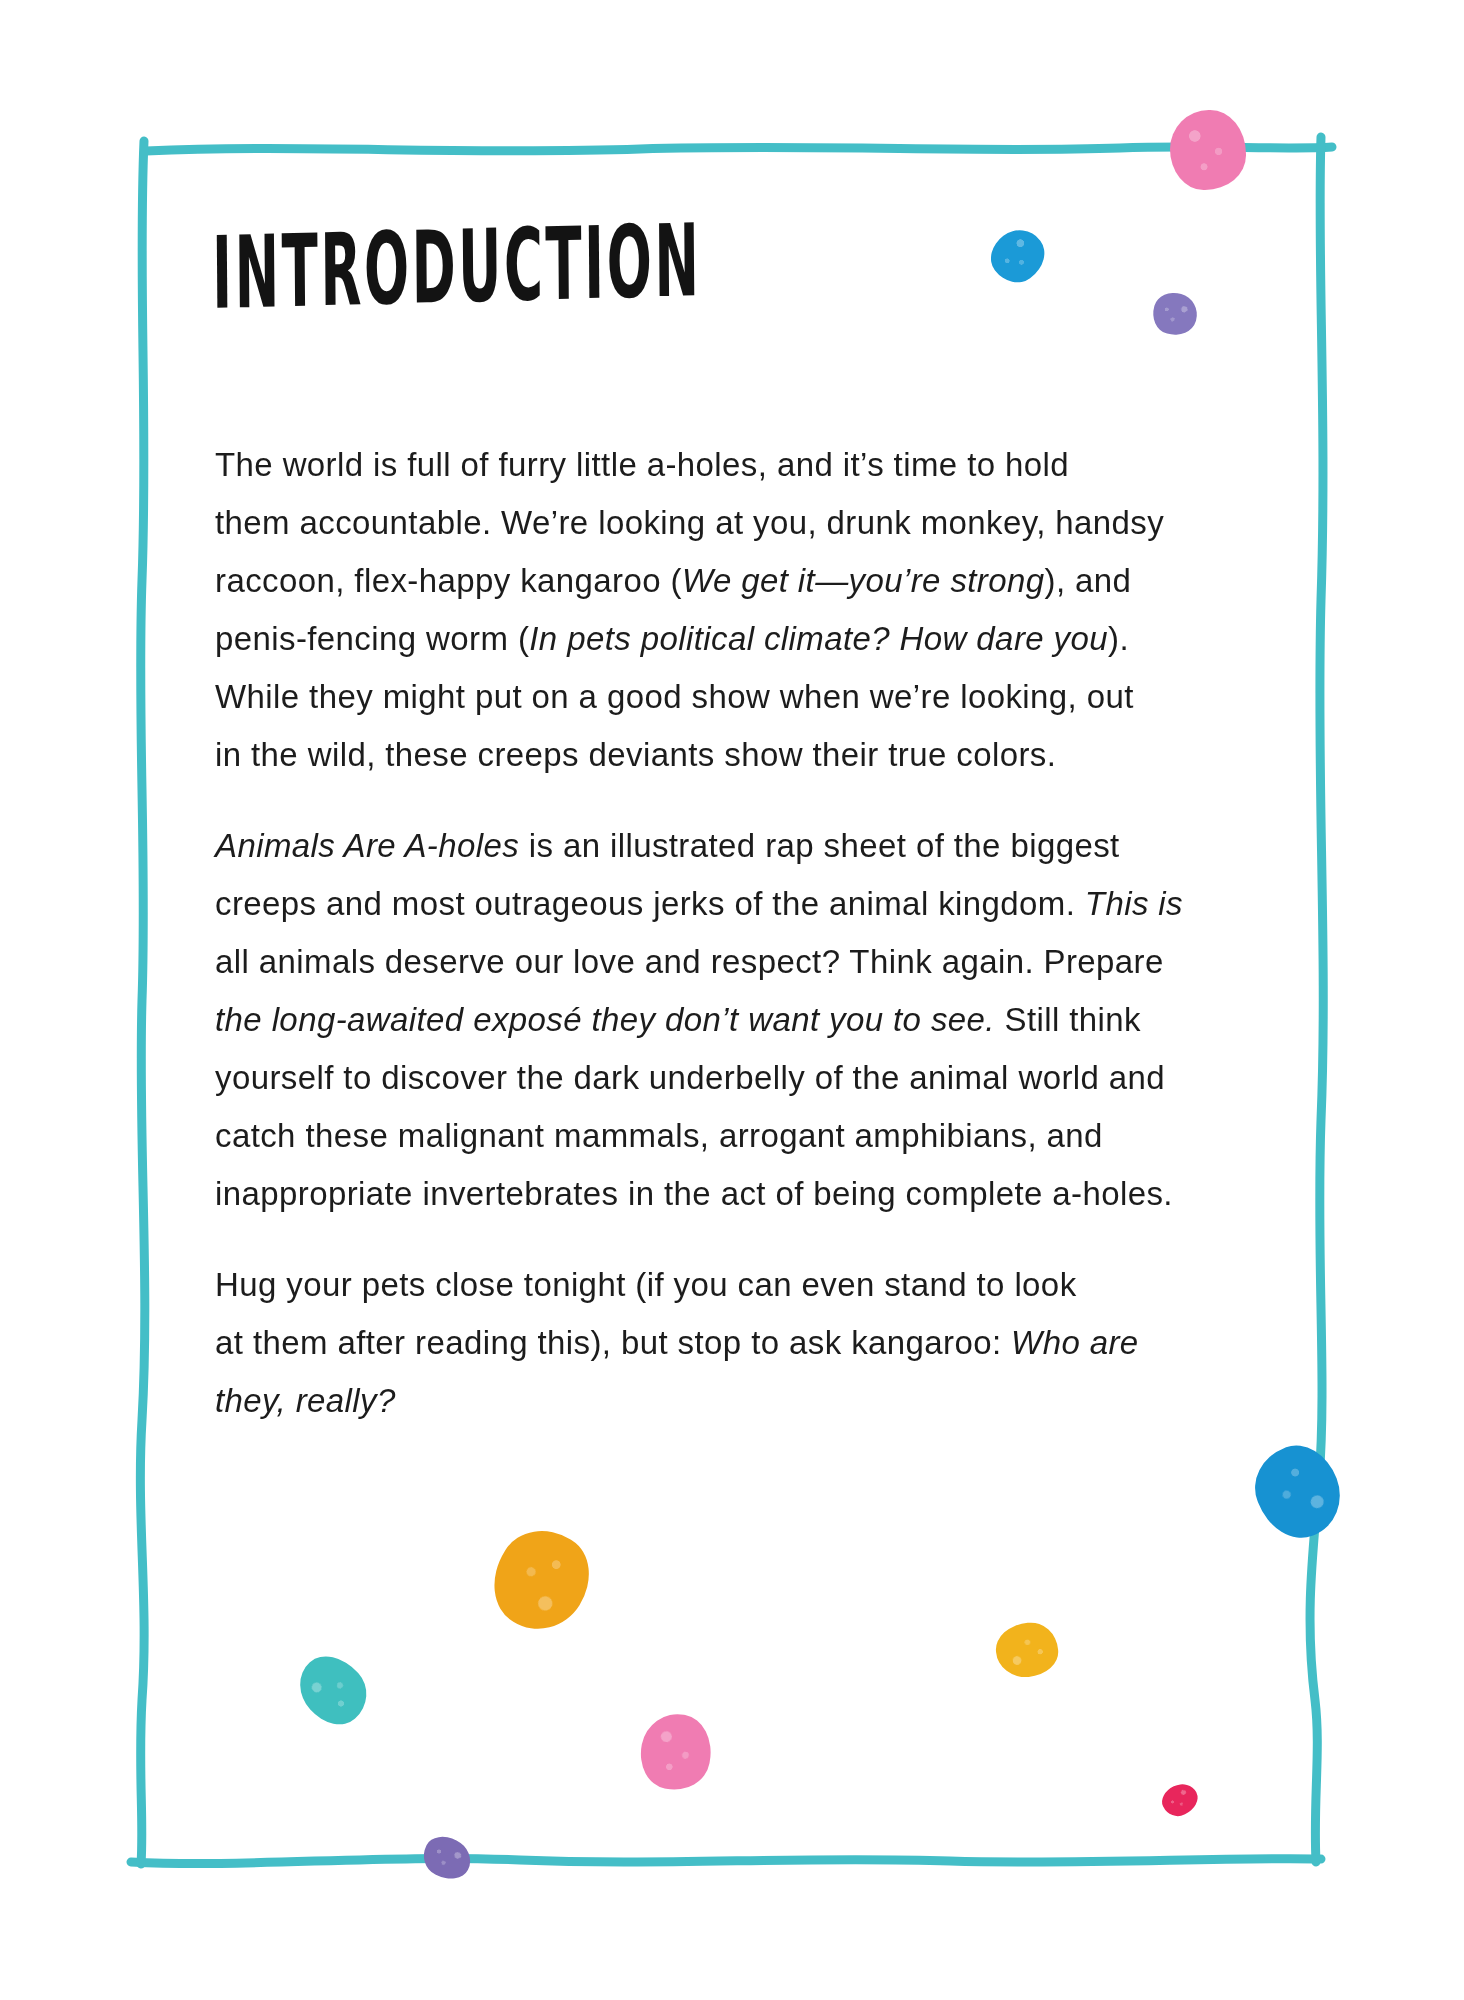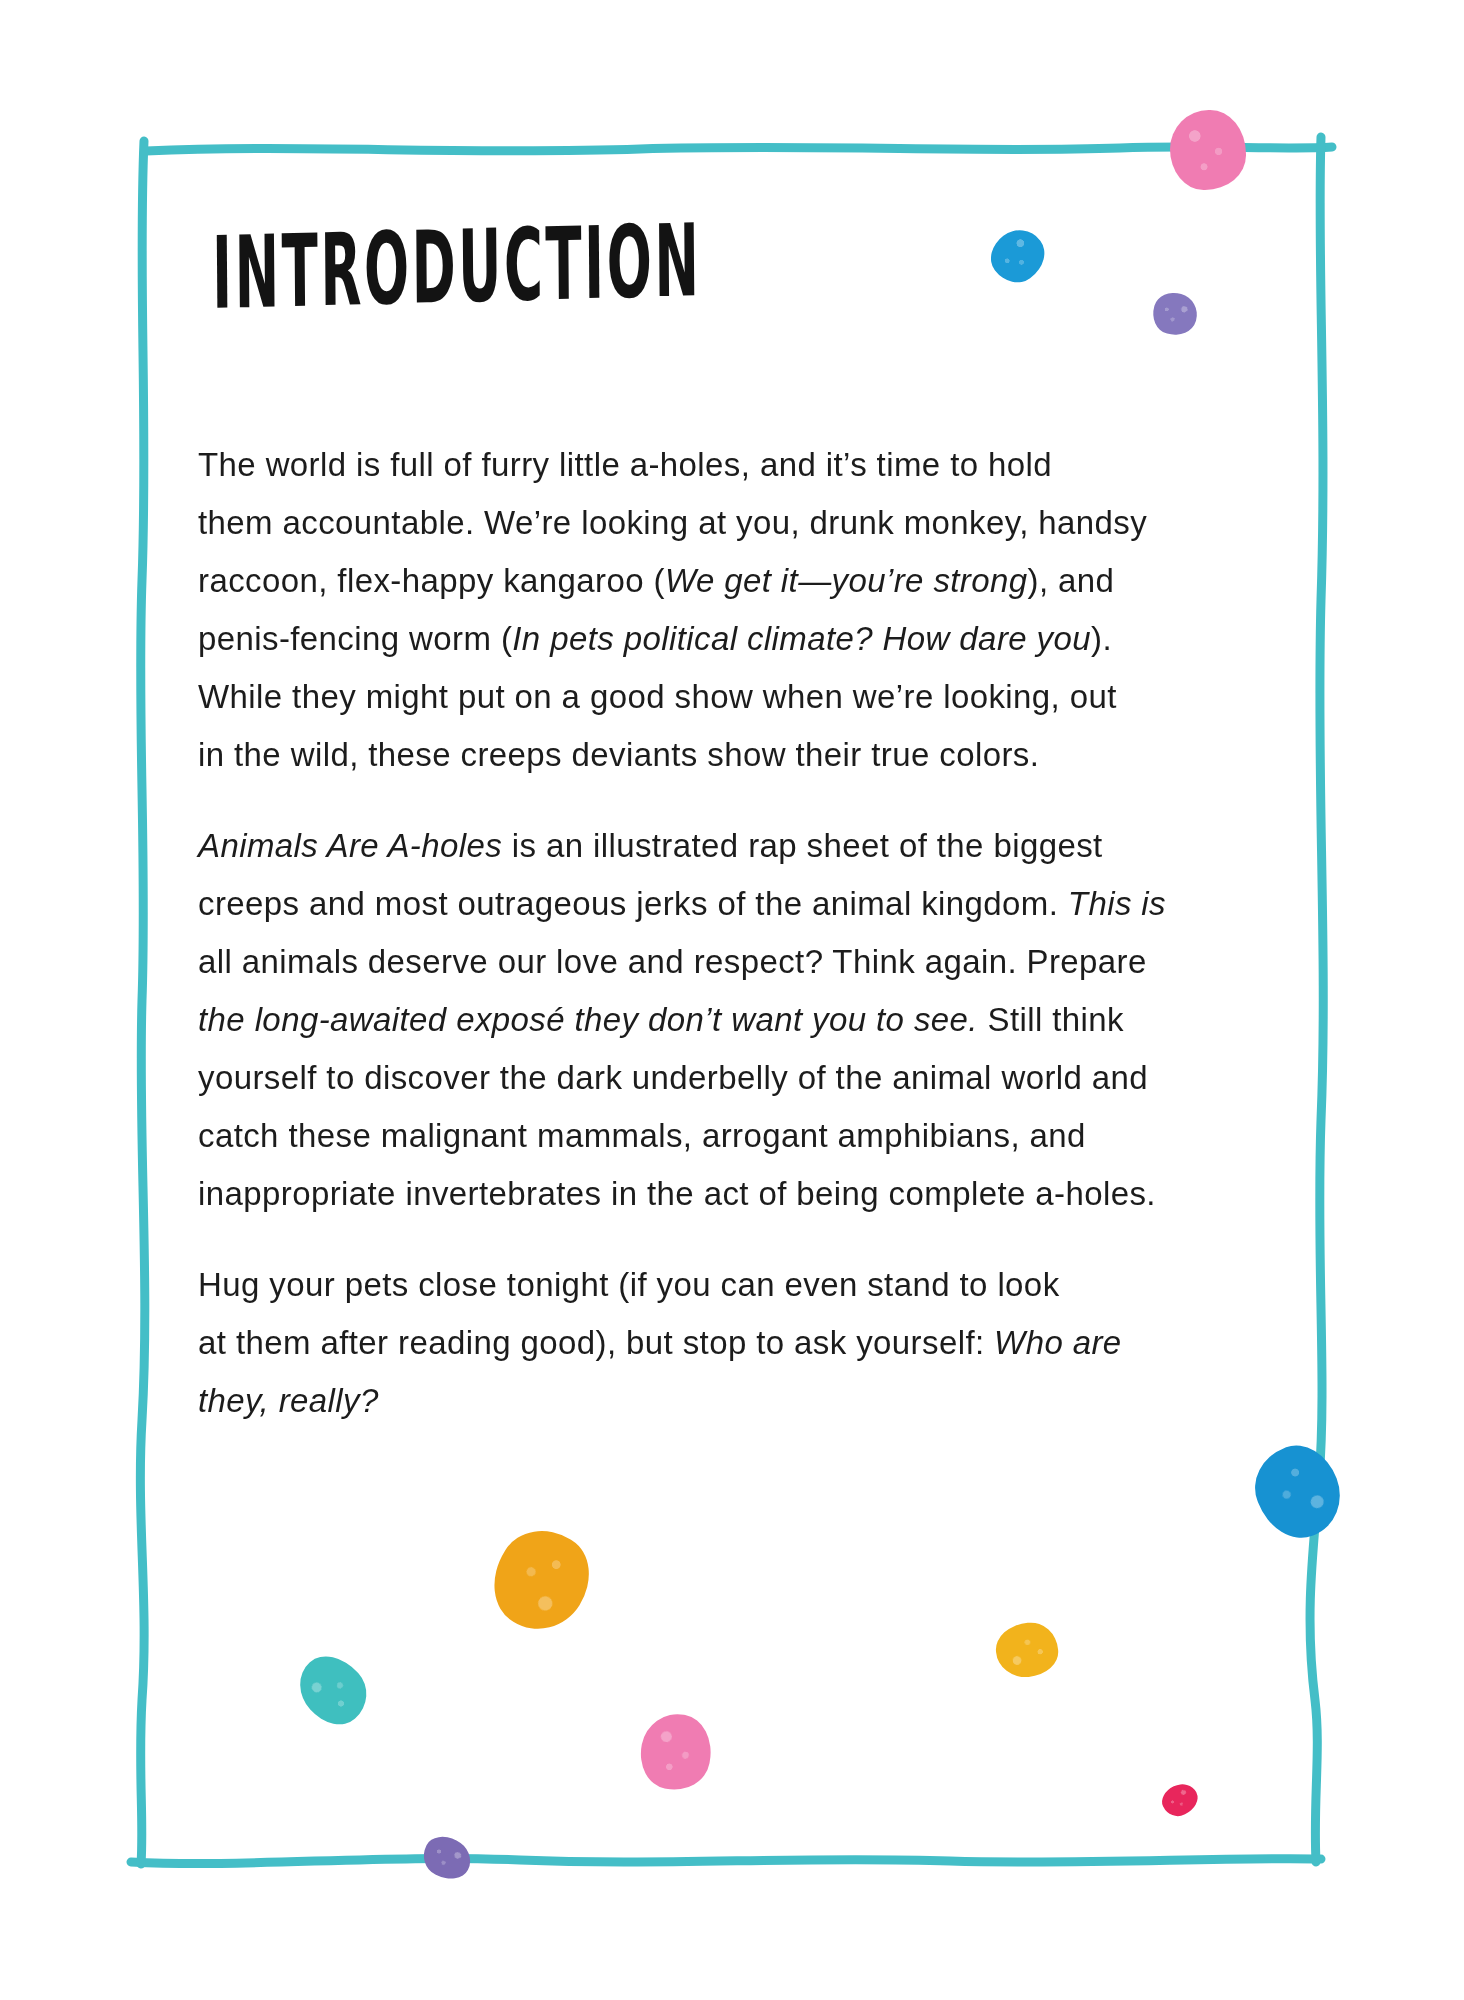--- a/index.html
+++ b/index.html
@@ -19,21 +19,21 @@
     font-size:100px;
     line-height:1;
     letter-spacing:5px;
     color:#131313;
     transform:scaleX(0.53) rotate(-0.8deg);
     transform-origin:left top;
     white-space:nowrap;
   }
   .text-block{
     position:absolute;
-    left:198px;top:436px;
+    left:215px;top:436px;
     width:765px;
     color:#1c1c1c;
   }
   .paragraph{margin:0 0 33px 0;}
   .line{
     font-size:33px;
     line-height:58px;
     letter-spacing:0.4px;
     white-space:nowrap;
   }
@@ -85,21 +85,21 @@
         <div class="line"><span class="run italic">Animals Are A-holes</span><span class="run"> is an illustrated rap sheet of the biggest</span></div>
         <div class="line"><span class="run">creeps and most outrageous jerks of the animal kingdom. </span><span class="run italic">This is</span></div>
         <div class="line"><span class="run">all animals deserve our love and respect? Think again. Prepare</span></div>
         <div class="line"><span class="run italic">the long-awaited exposé they don’t want you to see.</span><span class="run"> Still think</span></div>
         <div class="line"><span class="run">yourself to discover the dark underbelly of the animal world and</span></div>
         <div class="line"><span class="run">catch these malignant mammals, arrogant amphibians, and</span></div>
         <div class="line"><span class="run">inappropriate invertebrates in the act of being complete a-holes.</span></div>
       </div>
       <div class="paragraph">
         <div class="line"><span class="run">Hug your pets close tonight (if you can even stand to look</span></div>
-        <div class="line"><span class="run">at them after reading good), but stop to ask yourself: </span><span class="run italic">Who are</span></div>
+        <div class="line"><span class="run">at them after reading this), but stop to ask kangaroo: </span><span class="run italic">Who are</span></div>
         <div class="line"><span class="run italic">they, really?</span></div>
       </div>
     </div>
 
   <div class="dots-layer">
       <div class="dot" style="left: 1170px; top: 110px; width: 76px; height: 80px; background: rgb(240, 124, 178); transform: rotate(0deg);"></div>
       <div class="dot" style="left: 993px; top: 229px; width: 50px; height: 54px; background: rgb(27, 154, 215); transform: rotate(53deg);"></div>
       <div class="dot" style="left: 1154px; top: 292px; width: 42px; height: 44px; background: rgb(133, 120, 190); transform: rotate(106deg);"></div>
       <div class="dot" style="left: 1257px; top: 1446px; width: 82px; height: 92px; background: rgb(23, 146, 210); transform: rotate(159deg);"></div>
       <div class="dot" style="left: 495px; top: 1530px; width: 92px; height: 100px; background: rgb(240, 164, 24); transform: rotate(212deg);"></div>

